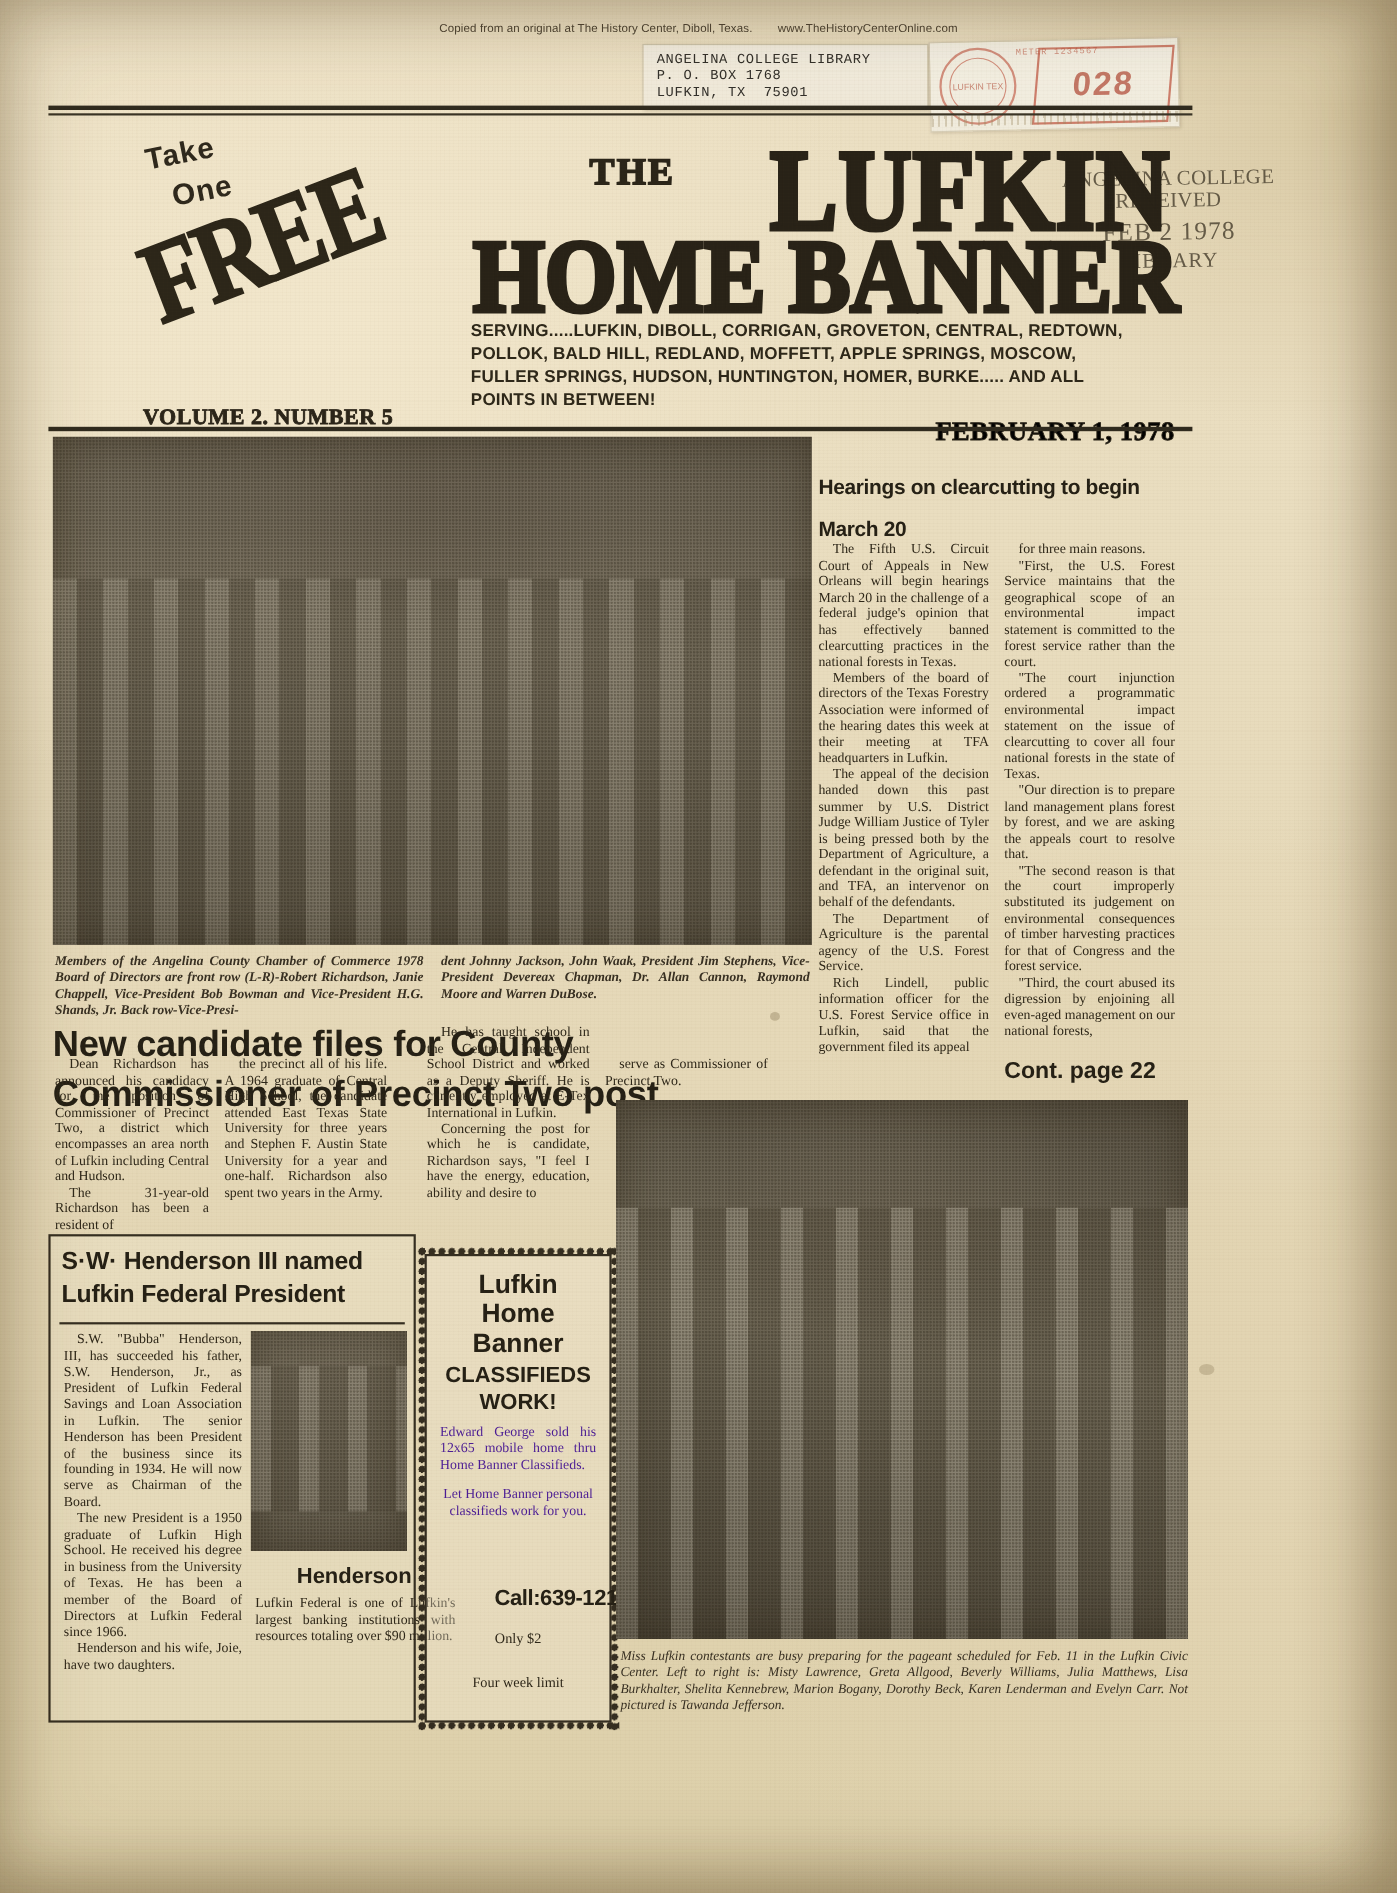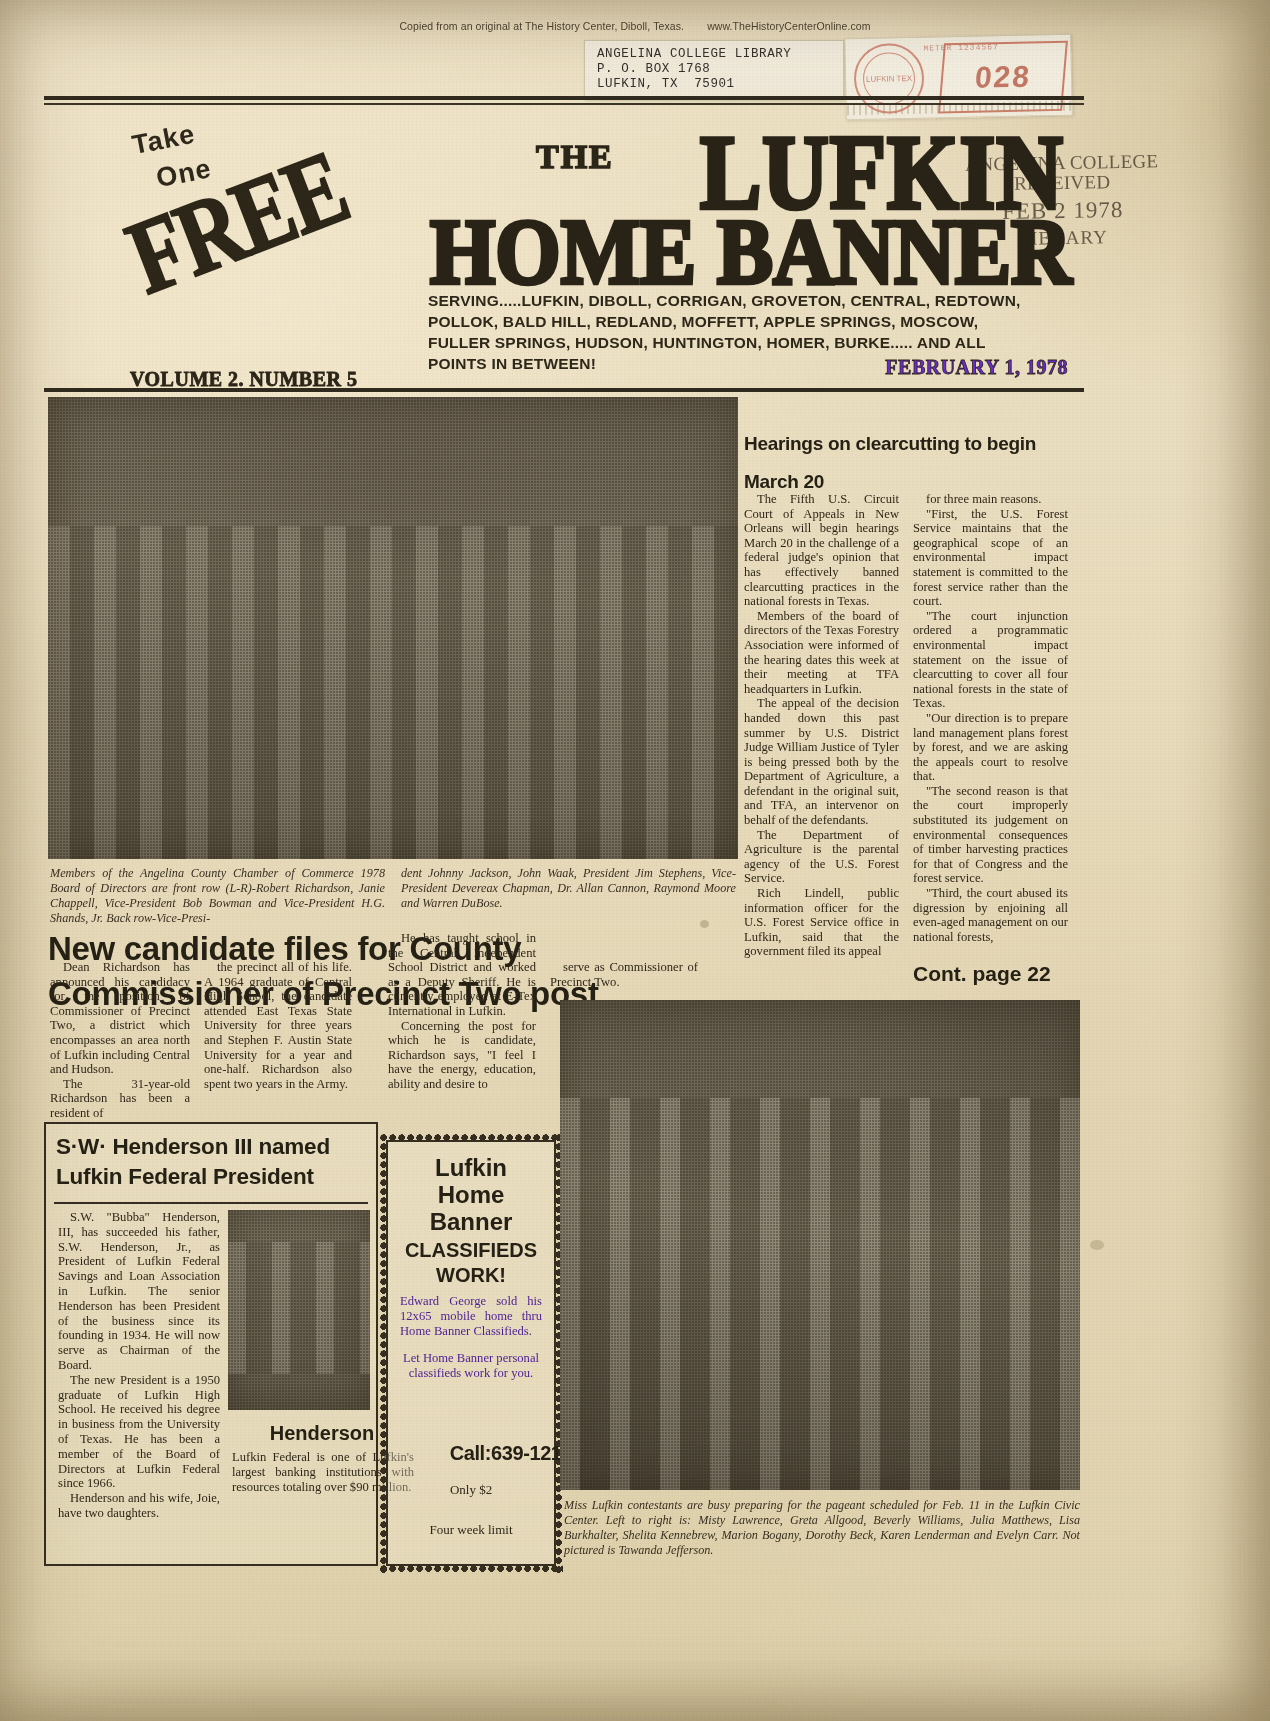--- a/index.html
+++ b/index.html
@@ -141,23 +141,23 @@
     left:428px;top:290px;width:600px;
     font-family:"Liberation Sans",sans-serif;font-weight:bold;
     font-size:15.5px;line-height:21px;letter-spacing:.2px;color:#2d2719;
   }
   .volume{
     left:130px;top:368px;
     font-family:"Liberation Serif",serif;font-weight:bold;font-size:20px;
     letter-spacing:.5px;color:#2b2519;-webkit-text-stroke:.8px #2b2519;
   }
   .issuedate{
-    right:202px;top:356px;
-    font-family:"Liberation Serif",serif;font-weight:bold;font-size:20px;
-    letter-spacing:.5px;color:#6d28d9;-webkit-text-stroke:.8px #2b2519;
+    right:202px;top:380px;
+    font-family:"Liberation Serif",serif;font-weight:bold;font-size:24px;
+    letter-spacing:.5px;color:#000000;-webkit-text-stroke:.8px #2b2519;
   }
 
   
   .photo{
     background:#8b8271;overflow:hidden;position:absolute;
     box-shadow:inset 0 0 40px rgba(40,32,16,.45);
   }
   .photo .halftone{
     position:absolute;inset:0;
     background-image:radial-gradient(circle at 1px 1px, rgba(40,34,22,.55) .9px, rgba(0,0,0,0) 1.3px);
@@ -179,21 +179,21 @@
       rgba(230,224,206,.30) 0 22px, rgba(40,34,20,.25) 22px 46px);}
   .figs2{position:absolute;left:0;right:0;top:16%;height:66%;opacity:.5;
     background:repeating-linear-gradient(90deg,
       rgba(236,230,212,.38) 0 18px, rgba(48,40,24,.22) 18px 44px);}
 
   .caption{
     font-family:"Liberation Serif",serif;font-style:italic;font-size:12.2px;line-height:15px;
     color:#372f22;text-align:justify;
   }
   .cap1{left:50px;top:866px;width:690px;}
-  .cap1 .c{display:inline-block;width:335px;vertical-align:top;}
+  .cap1 .c{display:inline-block;width:335px;vertical-align:top;font-weight:bold;}
   .cap1 .c:first-child{margin-right:16px;}
   .cap2{left:564px;top:1498px;width:516px;}
 
   
   .hl{
     font-family:"Liberation Sans",sans-serif;font-weight:bold;color:#252015;
     letter-spacing:-.3px;
   }
   .hl-clear{left:744px;top:412px;width:320px;font-size:19px;line-height:38px;}
   .hl-cand{left:48px;top:904px;width:660px;font-size:33px;line-height:45px;}

